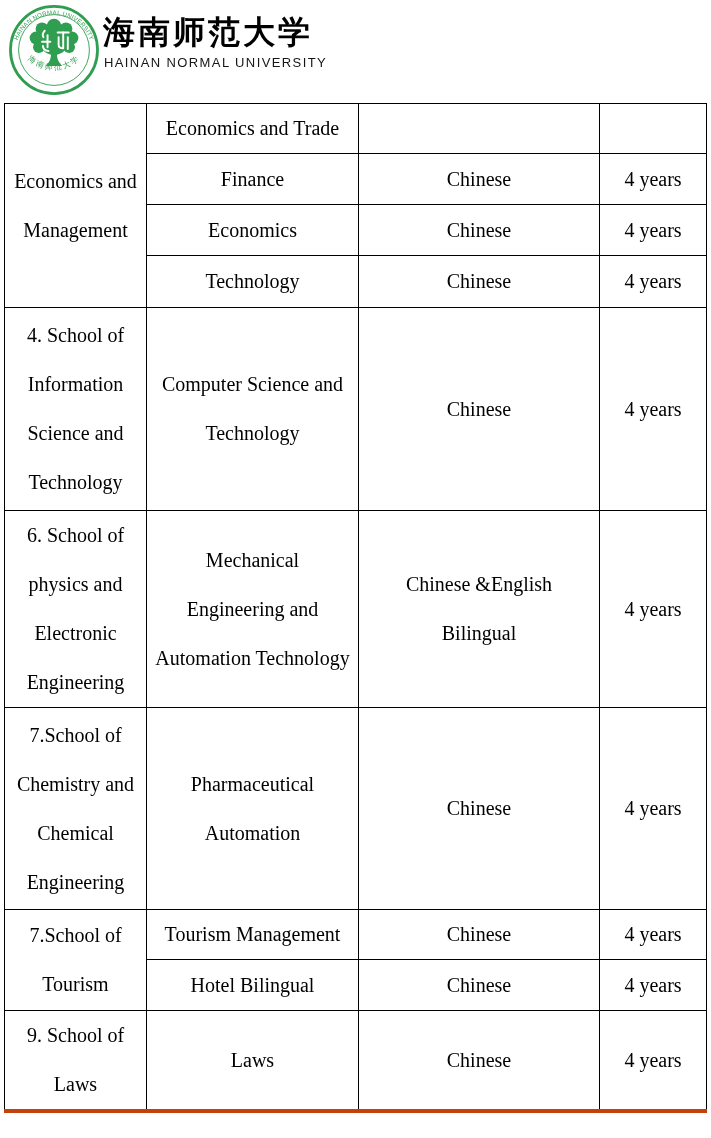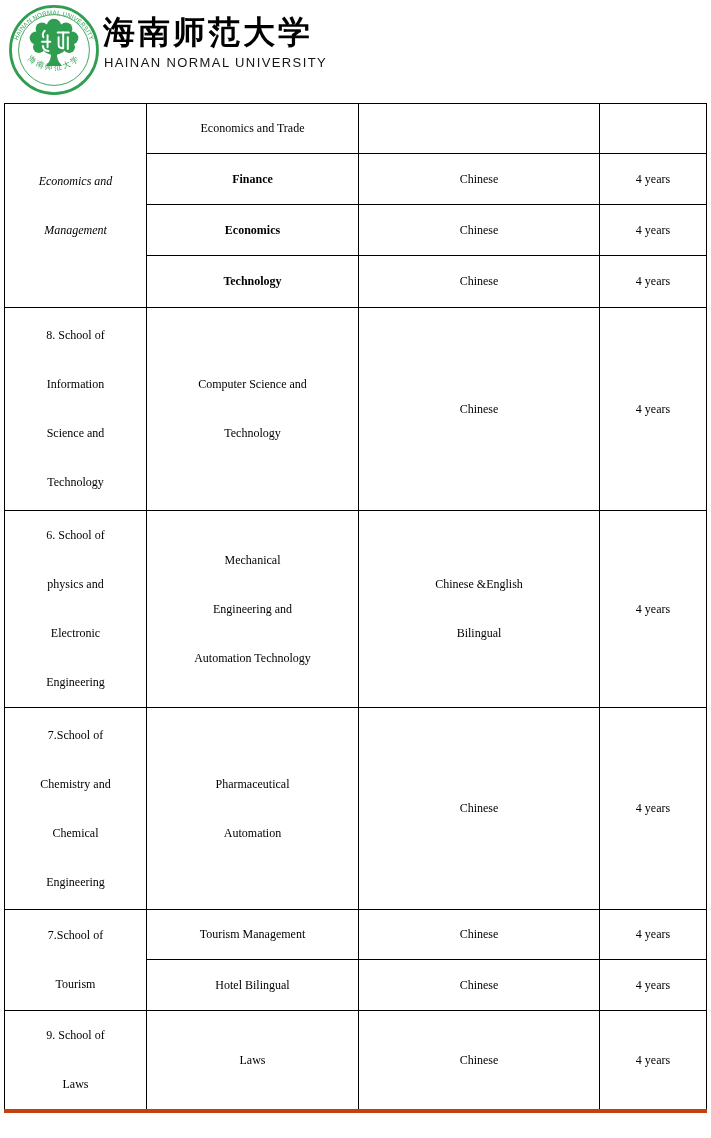--- a/index.html
+++ b/index.html
@@ -21,27 +21,27 @@
   }
   
   table.programs{
     position:absolute;left:4px;top:103px;
     border-collapse:collapse;table-layout:fixed;width:702px;
   }
   table.programs td{
     border:1px solid #000;
     padding:0;
     text-align:center;vertical-align:middle;
-    font-size:12px;line-height:49px;
+    font-size:20px;line-height:49px;
     white-space:pre-line;
     overflow:hidden;
   }
   td.school{padding-left:10px;padding-right:10px;}
-  td.vtop{vertical-align:top;padding-top:8px;font-style:italic;}
-  td.indent{padding-left:42px;font-weight:bold;}
+  td.vtop{vertical-align:top;padding-top:8px;}
+  td.indent{padding-left:42px;}
   tr.last td{border-bottom:4px solid #c2410c;}
 </style>
 </head>
 <body>
 
 <div>
 
   <svg class="logo-seal" viewBox="0 0 100 100" xmlns="http://www.w3.org/2000/svg">
     <circle cx="50" cy="50" r="47.3" fill="none" stroke="#2f9e50" stroke-width="3"></circle>
     <circle cx="50" cy="50" r="38.5" fill="none" stroke="#2f9e50" stroke-width="1"></circle>
@@ -112,21 +112,21 @@
       <td>Chinese</td>
       <td>4 years</td>
     </tr>
     <tr style="height:52px">
       <td class="indent">Technology</td>
       <td>Chinese</td>
       <td>4 years</td>
     </tr>
 
     <tr style="height:203px">
-      <td class="school">8. School of
+      <td class="school">4. School of
 Information
 Science and
 Technology</td>
       <td>Computer Science and
 Technology</td>
       <td>Chinese</td>
       <td>4 years</td>
     </tr>
 
     <tr style="height:181px">

